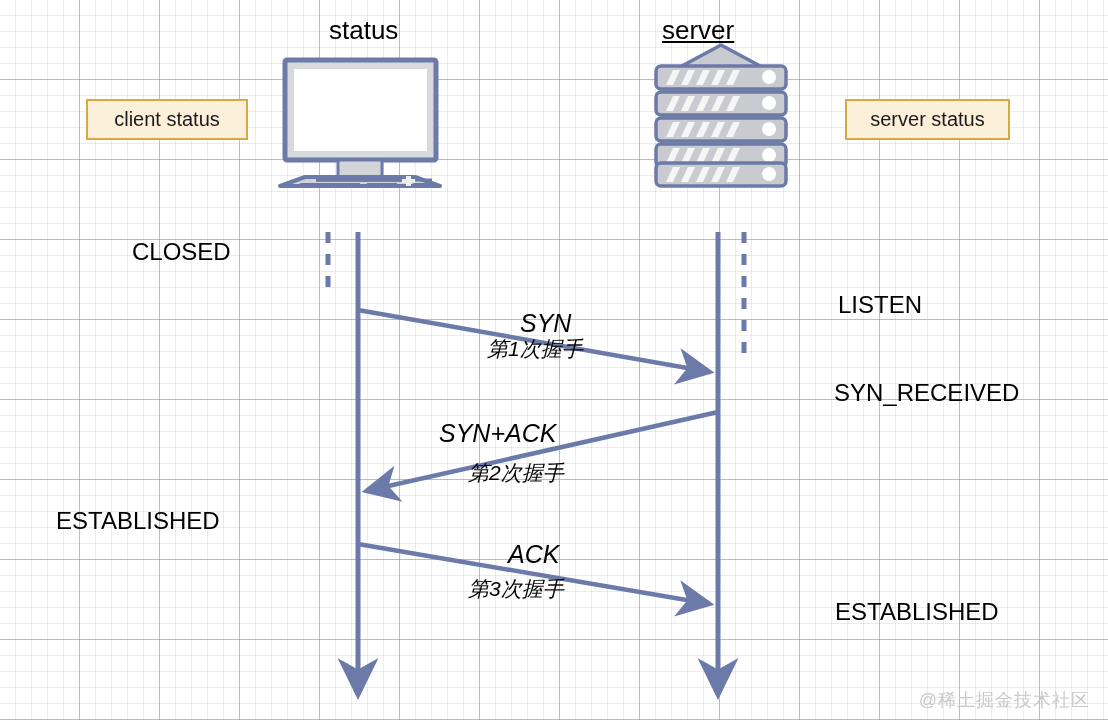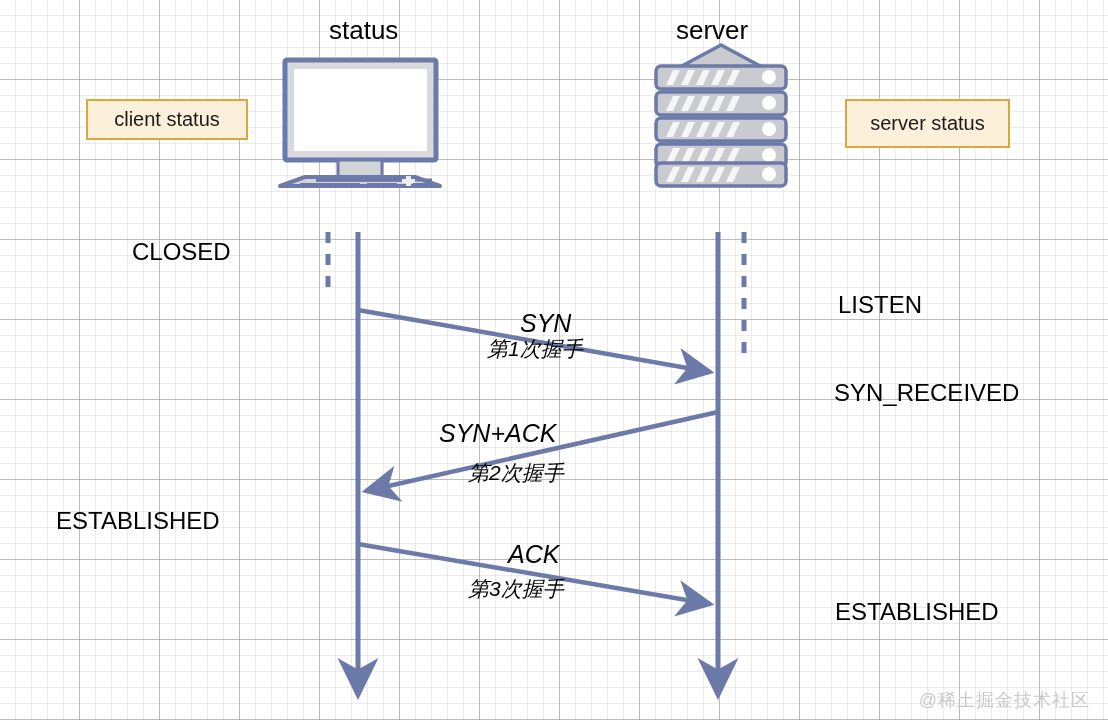--- a/index.html
+++ b/index.html
@@ -171,25 +171,25 @@
     <line x1="328" y1="232" x2="328" y2="290" stroke="#6b7aa8" stroke-width="5" stroke-dasharray="11 11"></line>
     <line x1="744" y1="232" x2="744" y2="356" stroke="#6b7aa8" stroke-width="5" stroke-dasharray="11 11"></line>
 
     <line x1="358" y1="310" x2="710" y2="372" stroke="#6b7aa8" stroke-width="4.5" marker-end="url(#ah)"></line>
     <line x1="718" y1="412" x2="366" y2="491" stroke="#6b7aa8" stroke-width="4.5" marker-end="url(#ah)"></line>
     <line x1="358" y1="544" x2="710" y2="604" stroke="#6b7aa8" stroke-width="4.5" marker-end="url(#ah)"></line>
   </svg>
 
   <div class="node-title" style="left:329px; top:15px;">status</div>
 
-  <div class="node-title" style="left:676px; top:15px;">server</div>
+  <div class="node-title" style="left:662px; top:15px;text-decoration:underline;">server</div>
 
   <div class="status-box" style="left:86px; top:99px; width:162px; height:41px;">client status</div>
 
-  <div class="status-box" style="left:845px; top:99px; width:165px; height:49px;">server status</div>
+  <div class="status-box" style="left:845px; top:99px; width:165px; height:41px;">server status</div>
 
   <div class="state-label" style="left:132px; top:238px;">CLOSED</div>
 
 
   <div class="state-label" style="left:56px; top:507px;">ESTABLISHED</div>
 
   <div class="state-label right" style="left:838px; top:291px;">LISTEN</div>
 
   <div class="state-label right" style="left:834px; top:379px;">SYN_RECEIVED</div>
 

